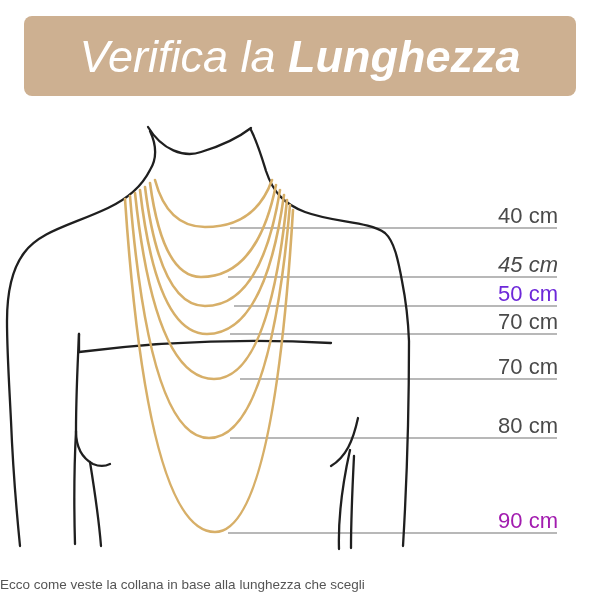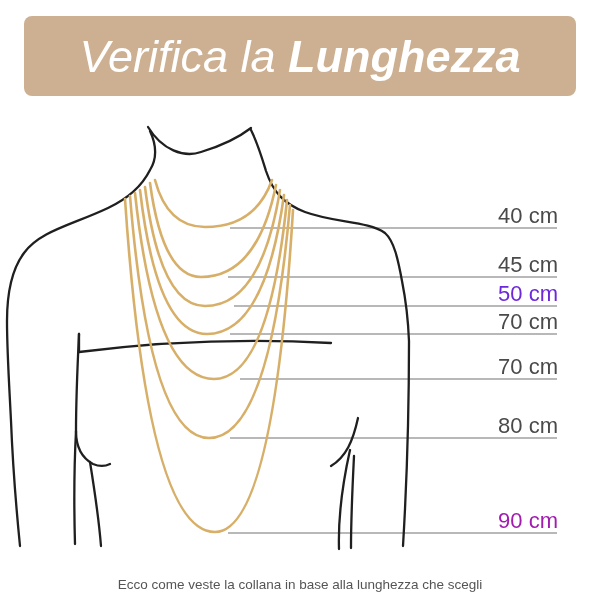--- a/index.html
+++ b/index.html
@@ -17,21 +17,21 @@
     font-style:italic;font-size:45px;color:#ffffff;white-space:pre;
     letter-spacing:0px;line-height:1;
   }
   .banner .title .bold{font-weight:700;}
   .figure-svg{position:absolute;left:0;top:0;}
   .length-label{
     position:absolute;right:42px;height:21px;line-height:21px;
     font-size:22px;color:#4a4a4a;text-align:right;white-space:nowrap;
   }
   .caption{
-    position:absolute;left:0;right:0;top:577px;text-align:center;
+    position:absolute;left:0;right:0;top:577px;text-align:left;
     font-size:13.5px;color:#555555;
   }
 </style>
 </head>
 <body>
 
 <div class="stage">
 
   <div class="banner" style="background-color: rgb(205, 176, 145);">
     <div class="title" style="color: rgb(255, 255, 255);"><span>Verifica la </span><span class="bold">Lunghezza</span></div>
@@ -68,21 +68,21 @@
       <path d="M 150,183 Q 162.8,277 201,277 Q 257.3,277 276,185"></path>
       <path d="M 145,187 Q 160,306 205,306 Q 261.3,306 280,190"></path>
       <path d="M 140,190 Q 156.8,334 207,334 Q 264.8,334 284,195"></path>
       <path d="M 135,193 Q 154.8,379 214,379 Q 268.8,379 287,200"></path>
       <path d="M 130,196 Q 149.8,438 209,438 Q 269.8,438 290,205"></path>
       <path d="M 125,199 Q 147.5,532 215,532 Q 273.5,532 293,210"></path>
     </g>
   </svg>
 
   <div class="length-label" style="top: 205px; color: rgb(74, 74, 74);">40 cm</div>
-  <div class="length-label" style="top: 254px; color: rgb(74, 74, 74);">45 cm</div>
+  <div class="length-label" style="top: 254px; color: rgb(74, 74, 74); font-style: italic;">45 cm</div>
   <div class="length-label" style="top: 283px; color: #6d28d9;">50 cm</div>
   <div class="length-label" style="top: 311px; color: rgb(74, 74, 74);">70 cm</div>
   <div class="length-label" style="top: 356px; color: rgb(74, 74, 74);">70 cm</div>
   <div class="length-label" style="top: 415px; color: rgb(74, 74, 74);">80 cm</div>
   <div class="length-label" style="top: 510px; color: #a21caf;">90 cm</div>
 
   <div class="caption" style="color: rgb(85, 85, 85);">Ecco come veste la collana in base alla lunghezza che scegli</div>
 </div>
 
 </body></html>

